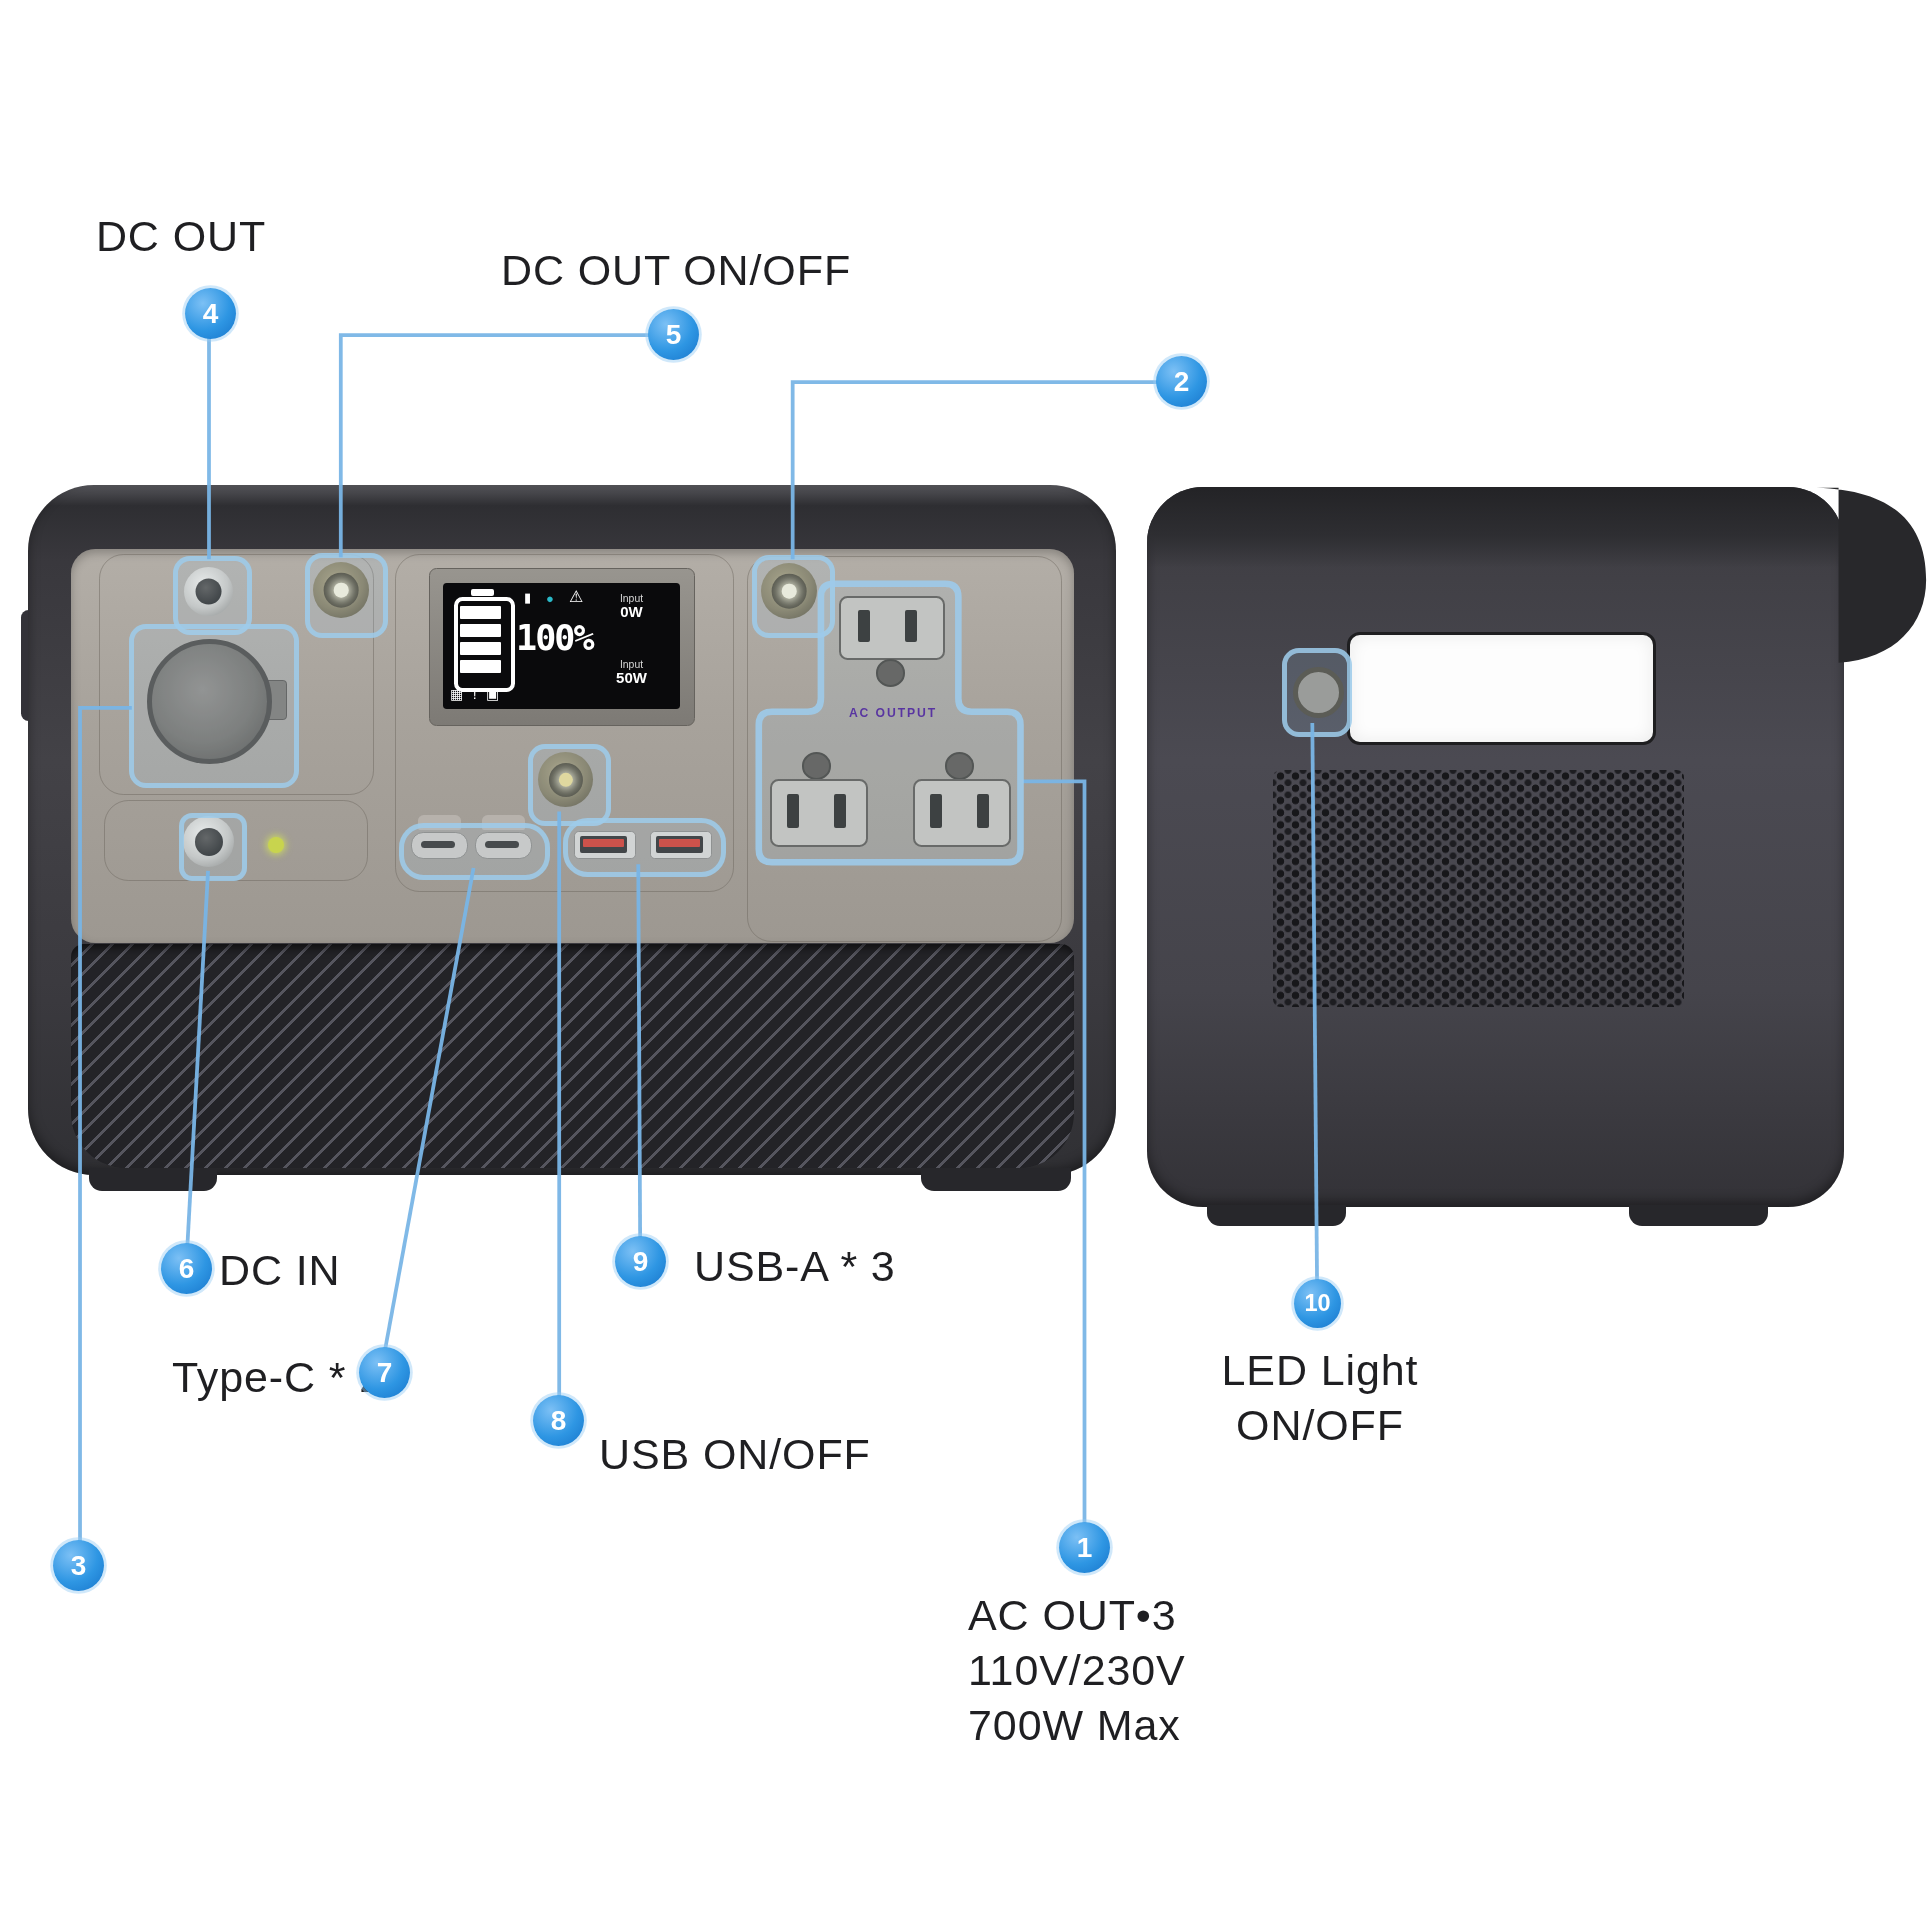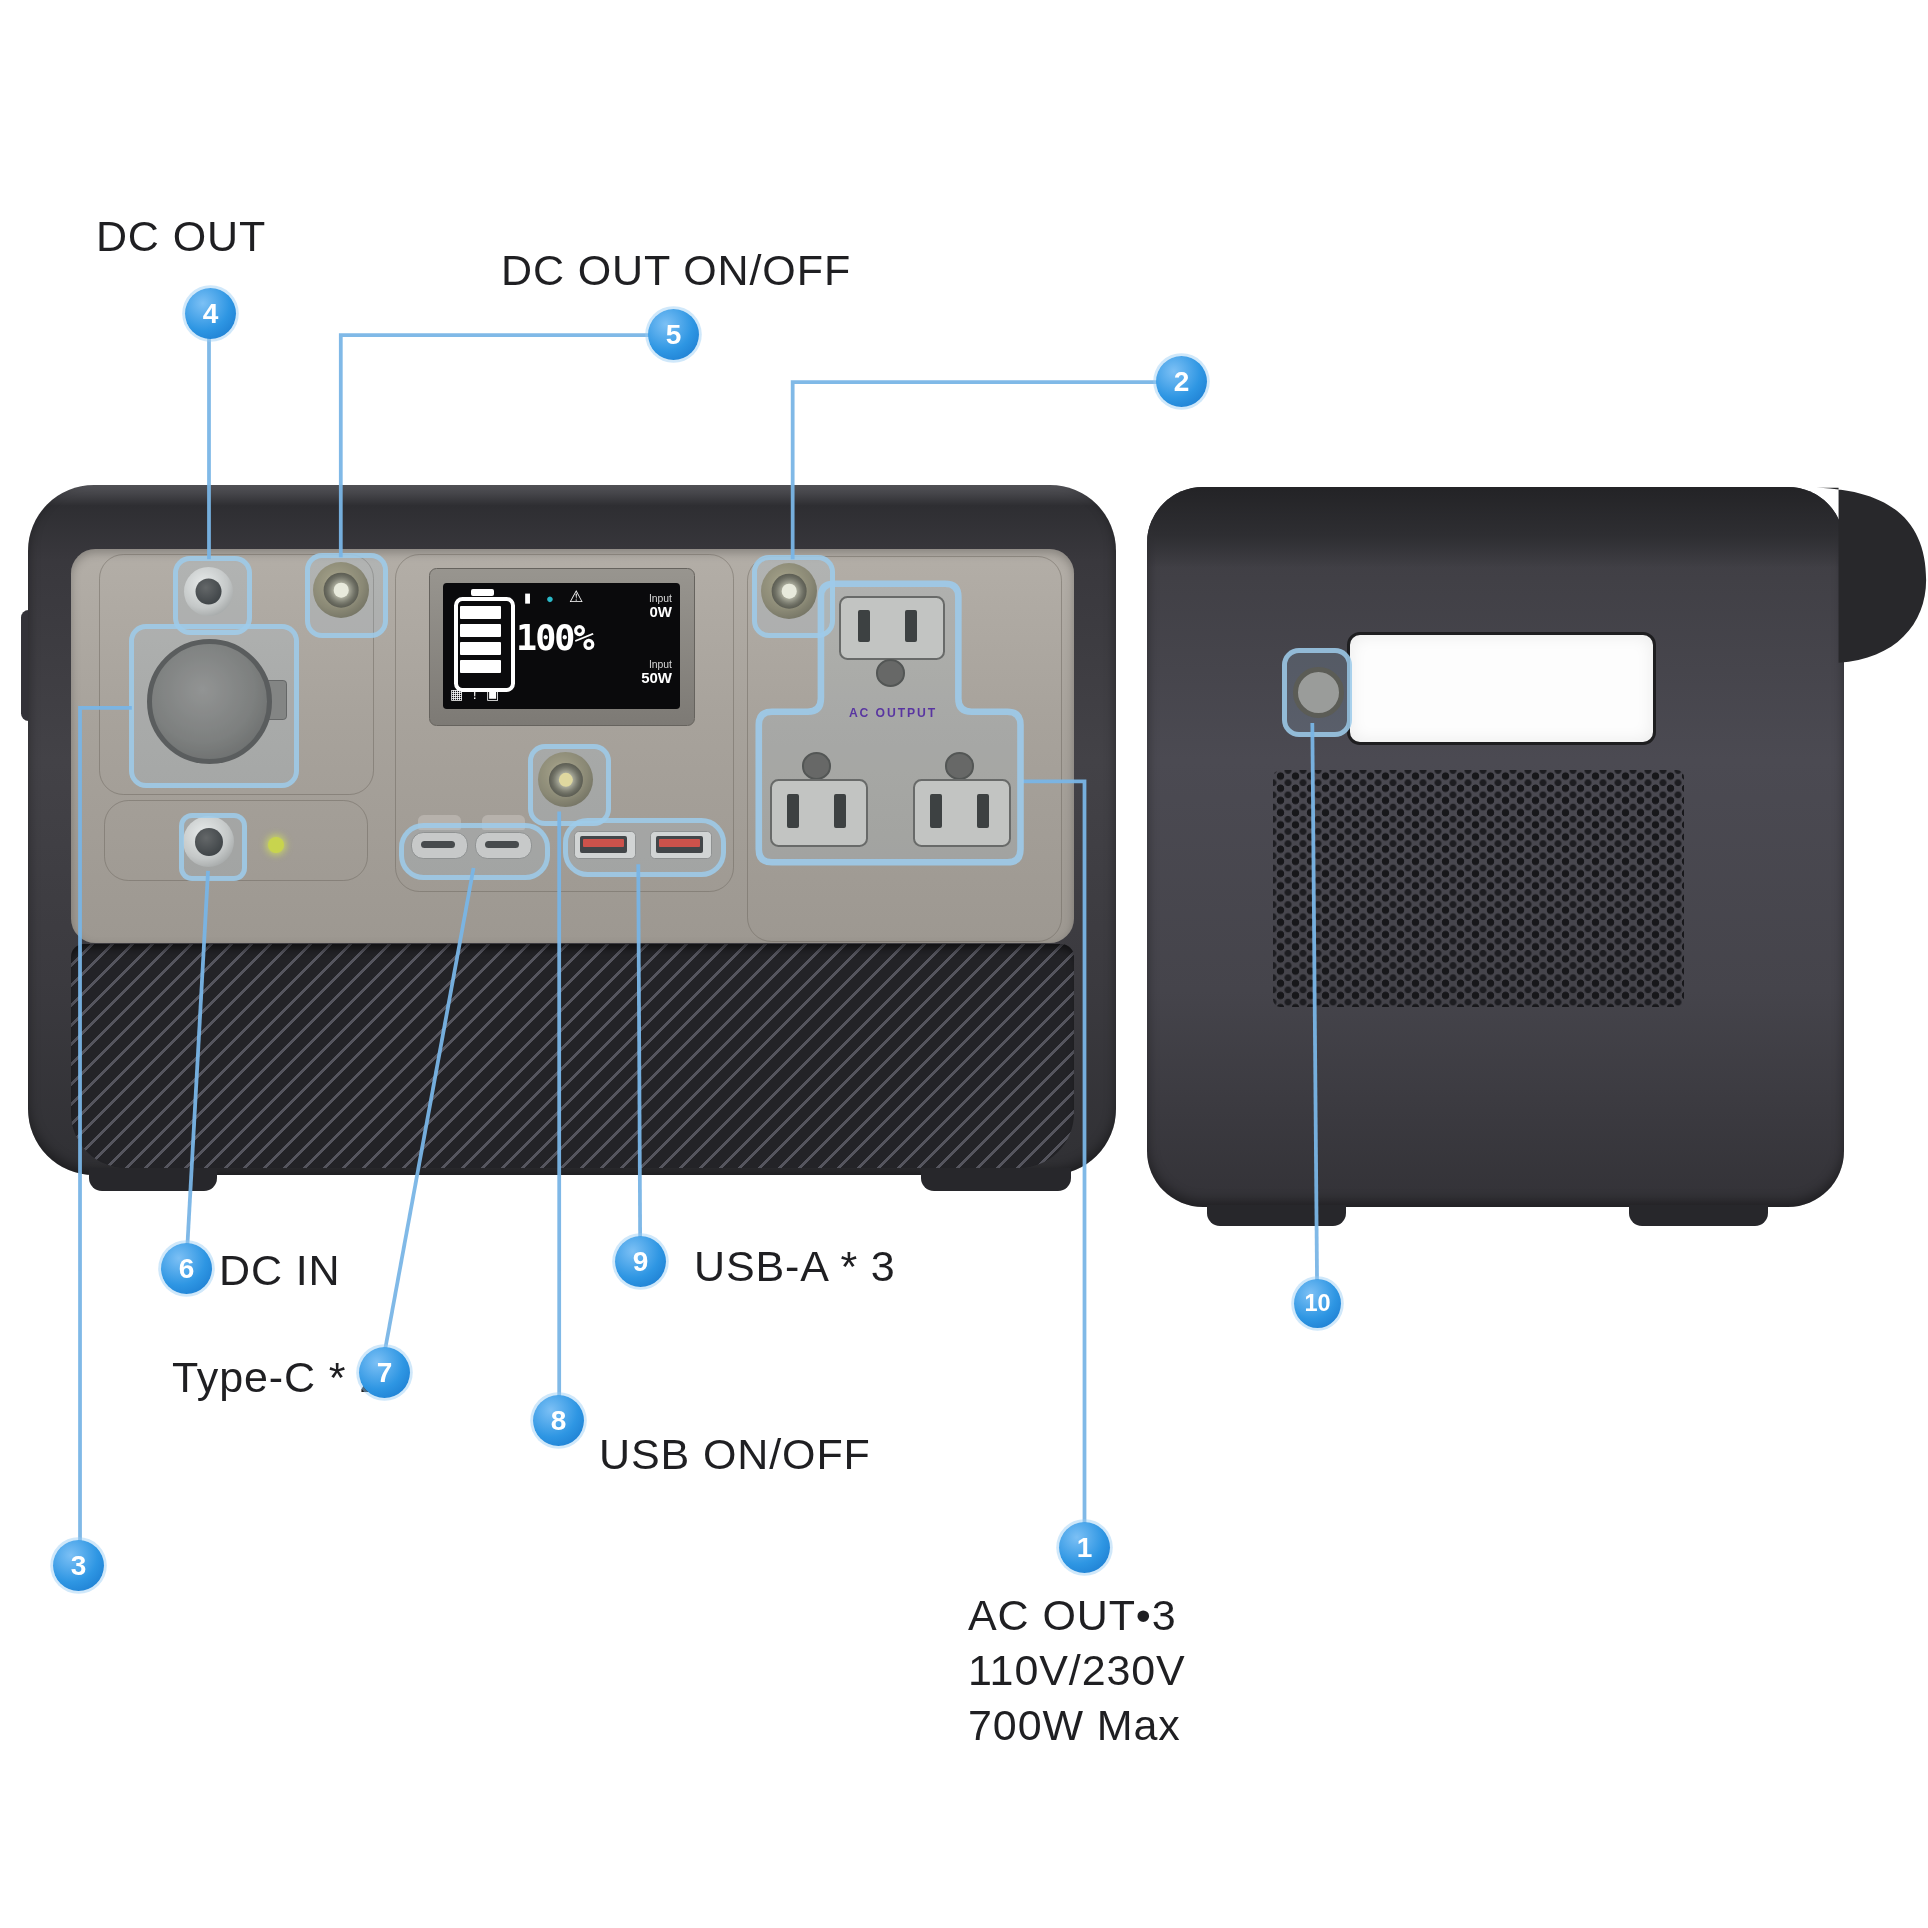--- a/index.html
+++ b/index.html
@@ -65,21 +65,21 @@
   #lcd-frame{left:429px;top:568px;width:264px;height:156px;border-radius:7.5px;z-index:10;
     background:linear-gradient(180deg,#98958f,#7d7a75);border:1.9px solid #66635e;}
   #lcd-screen{left:443px;top:583px;width:237px;height:126px;background:#0a0a0c;border-radius:3.8px;z-index:11;
     color:#fff;}
   #lcd-batt{left:454px;top:597px;width:53px;height:87px;border:4.7px solid #fff;border-radius:8.5px;z-index:12;}
   #lcd-batt-cap{left:471px;top:589px;width:22.6px;height:6.6px;background:#fff;border-radius:1.9px;z-index:12;}
   .batt-bar{position:absolute;left:460px;width:41px;height:13px;background:#fff;z-index:12;border-radius:0.9px;}
   .lcd-ico{position:absolute;z-index:12;font-size:16px;line-height:1;}
   #lcd-soc{left:516px;top:618px;font-family:"DejaVu Sans Mono",monospace;font-weight:bold;
     font-size:35px;letter-spacing:-1.9px;z-index:12;color:#fff;}
-  .lcd-io{position:absolute;width:81px;text-align:right;z-index:12;}
+  .lcd-io{position:absolute;width:81px;text-align:center;z-index:12;}
   .lcd-io .t{font-size:10.4px;color:#d8d8d8;display:block;line-height:1.1;}
   .lcd-io .v{font-size:15px;font-weight:bold;color:#fff;display:block;line-height:1.1;}
   #lcd-bottom-icons{left:450px;top:686px;z-index:12;color:#fff;font-size:14px;letter-spacing:9.4px;}
 
   
   .tc-port{position:absolute;width:55px;height:24.5px;background:#ccc8c2;border:1.9px solid #8a8680;
     border-radius:12.2px;z-index:10;}
   .tc-port .slot{position:absolute;left:8.5px;top:7.5px;width:34px;height:7.5px;background:#34322e;border-radius:3.8px;}
   .usb-port{position:absolute;width:60px;height:26px;background:#d8d4ce;border:1.9px solid #8a8680;
     border-radius:4.7px;z-index:10;}
@@ -260,20 +260,24 @@
   <div class="badge" style="left:533px;top:1395px;">8</div>
   <div class="badge" style="left:615px;top:1236px;">9</div>
   <div class="badge small" style="left:1294px;top:1279px;">10</div>
 
   <div class="lbl center" style="left:89px;top:209px;width:184px;">DC OUT</div>
   <div class="lbl center" style="left:471px;top:243px;width:410px;">DC OUT ON/OFF</div>
   <div class="lbl" style="left:219px;top:1243px;">DC IN</div>
   <div class="lbl" style="left:172px;top:1350px;">Type-C * 2</div>
   <div class="lbl" style="left:694px;top:1239px;">USB-A * 3</div>
   <div class="lbl" style="left:599px;top:1427px;">USB ON/OFF</div>
+  <div class="lbl center" style="left:1203px;top:1343px;width:234px;">
+    <div>LED Light</div>
+    <div>ON/OFF</div>
+  </div>
   <div class="lbl" style="left:968px;top:1588px;">
     <div>AC OUT•3</div>
     <div>110V/230V</div>
     <div>700W Max</div>
   </div>
 
 </div>
 
 
 </body></html>

